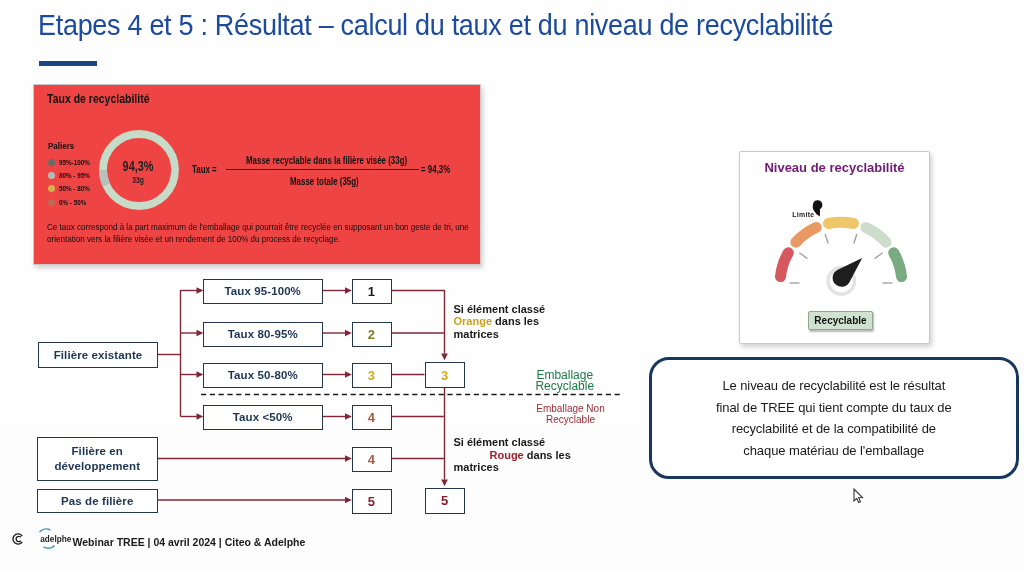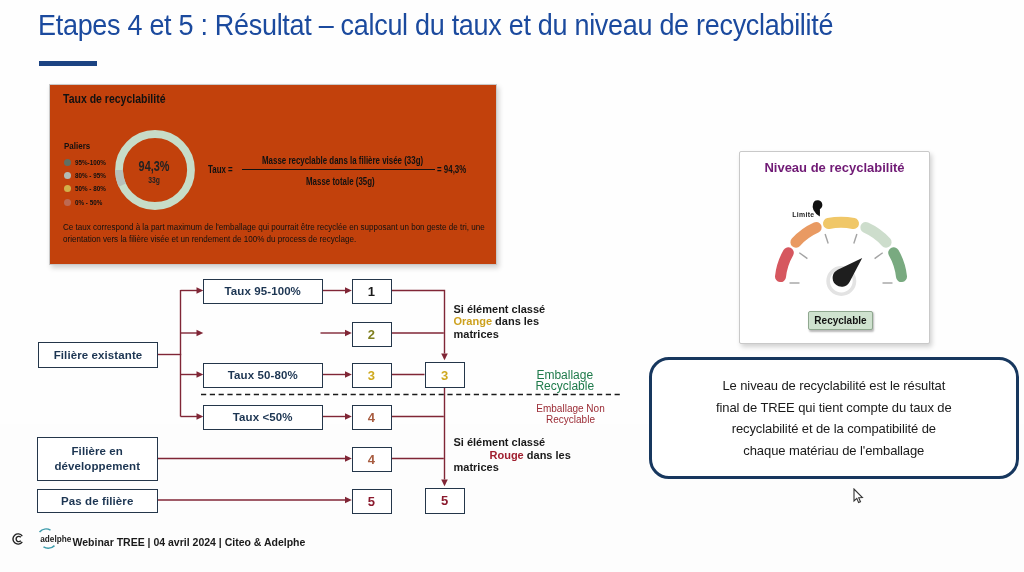--- a/index.html
+++ b/index.html
@@ -12,21 +12,21 @@
         color:#1c3552;font-size:11.5px;font-weight:bold;letter-spacing:0.1px;}
   .num{font-weight:bold;font-size:13px;}
 </style>
 </head>
 <body>
 <div id="stage">
 
   <div class="abs" id="title" style="left:38px;top:7.5px;font-size:27px;letter-spacing:-0.3px;color:#1b4a9e;white-space:nowrap;transform:scaleY(1.12);transform-origin:left top;">Etapes 4 et 5 : Résultat – calcul du taux et du niveau de recyclabilité</div>
   <div class="abs" style="left:39px;top:61px;width:58px;height:5px;background:#1c4382;"></div>
 
-  <div class="abs" id="panel1" style="left:33px;top:84px;width:446px;height:179px;background:#c2410c;border:1px solid #c9c9c9;box-shadow:2px 3px 5px rgba(0,0,0,0.18);margin-left:16px;">
+  <div class="abs" id="panel1" style="left:33px;top:84px;width:446px;height:179px;background:#ef4444;border:1px solid #c9c9c9;box-shadow:2px 3px 5px rgba(0,0,0,0.18);">
     <div class="abs" style="left:13px;top:7px;font-size:12.5px;font-weight:bold;color:#111;white-space:nowrap;transform:scaleX(0.84);transform-origin:left top;">Taux de recyclabilité</div>
     <div class="abs" style="left:13.5px;top:55px;font-size:9.5px;font-weight:bold;color:#111;white-space:nowrap;transform:scaleX(0.84);transform-origin:left top;">Paliers</div>
 
     <div class="abs" style="left:13.7px;top:73.6px;width:7px;height:7px;border-radius:50%;background:#5f6f63;"></div>
     <div class="abs" style="left:24.6px;top:72.6px;font-size:7.5px;font-weight:bold;color:#111;white-space:nowrap;transform:scaleX(0.84);transform-origin:left top;">95%-100%</div>
     <div class="abs" style="left:13.7px;top:87.1px;width:7px;height:7px;border-radius:50%;background:#b2bcb5;"></div>
     <div class="abs" style="left:24.6px;top:86.1px;font-size:7.5px;font-weight:bold;color:#111;white-space:nowrap;transform:scaleX(0.84);transform-origin:left top;">80% - 95%</div>
     <div class="abs" style="left:13.7px;top:99.8px;width:7px;height:7px;border-radius:50%;background:#d2b14a;"></div>
     <div class="abs" style="left:24.6px;top:98.8px;font-size:7.5px;font-weight:bold;color:#111;white-space:nowrap;transform:scaleX(0.84);transform-origin:left top;">50% - 80%</div>
     <div class="abs" style="left:13.7px;top:113.8px;width:7px;height:7px;border-radius:50%;background:#bd6a52;"></div>
@@ -84,20 +84,21 @@
       <path d="M441.2 479.5 l3.3 6.8 3.3 -6.8 z"></path>
     </g>
     <path d="M201 394.5 H622" stroke="#1a1a1a" stroke-width="1.5" stroke-dasharray="5.2,3.6" fill="none"></path>
   </svg>
 
   <div class="fbox" style="left:38px;top:342px;width:118px;height:24px;">Filière existante</div>
   <div class="fbox" style="left:36.5px;top:437px;width:119.5px;height:42px;text-align:center;line-height:15px;">Filière en<br>développement</div>
   <div class="fbox" style="left:36.5px;top:489px;width:119.5px;height:21.5px;">Pas de filière</div>
 
   <div class="fbox" style="left:203px;top:278.5px;width:117.5px;height:23px;">Taux 95-100%</div>
+  <div class="fbox" style="left:203px;top:321.5px;width:117.5px;height:23px;">Taux 80-95%</div>
   <div class="fbox" style="left:203px;top:362.5px;width:117.5px;height:23px;">Taux 50-80%</div>
   <div class="fbox" style="left:203px;top:404.5px;width:117.5px;height:23px;">Taux &lt;50%</div>
 
   <div class="fbox num" style="left:351.5px;top:278.5px;width:38px;height:23px;color:#1a1a1a;">1</div>
   <div class="fbox num" style="left:351.5px;top:321.5px;width:38px;height:23px;color:#7f7f1f;">2</div>
   <div class="fbox num" style="left:351.5px;top:362.5px;width:38px;height:23px;color:#cfa91e;">3</div>
   <div class="fbox num" style="left:351.5px;top:404.5px;width:38px;height:23px;color:#a85c40;">4</div>
   <div class="fbox num" style="left:351.5px;top:446.5px;width:38px;height:23px;color:#a85c40;">4</div>
   <div class="fbox num" style="left:351.5px;top:488.5px;width:38px;height:23px;color:#8b1a2e;">5</div>
 

